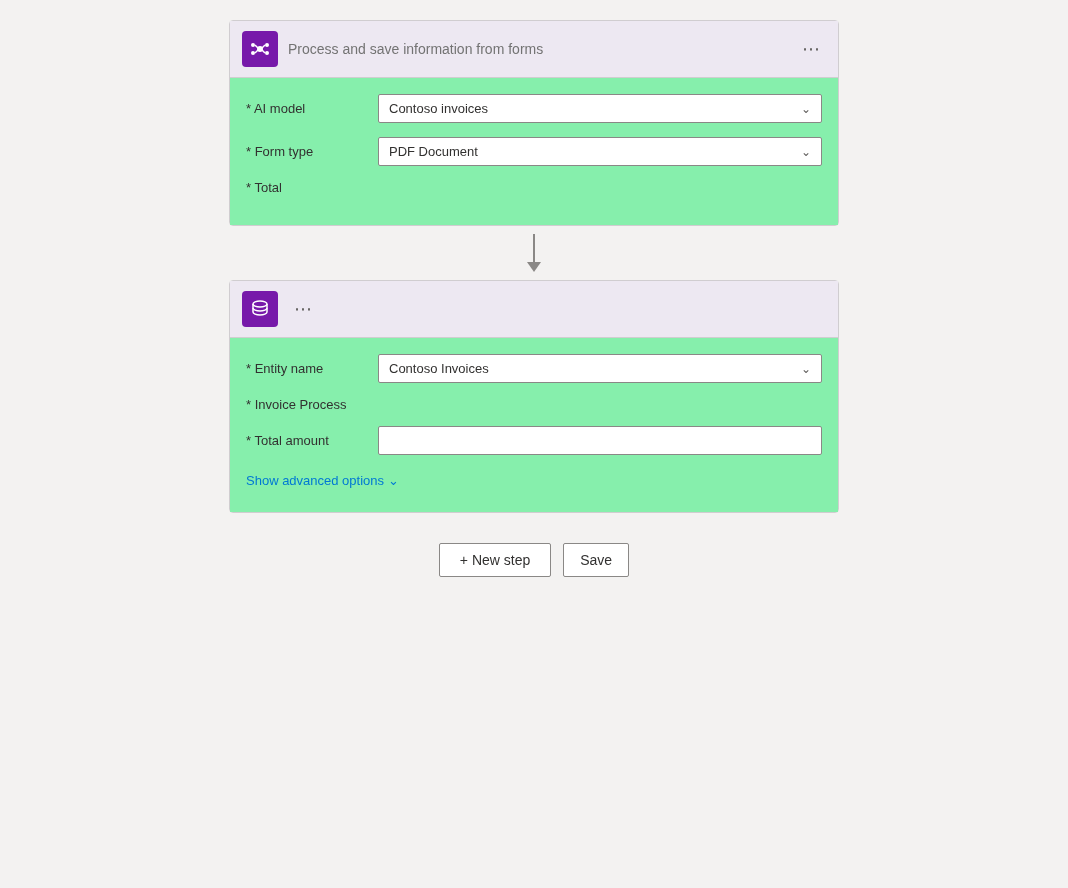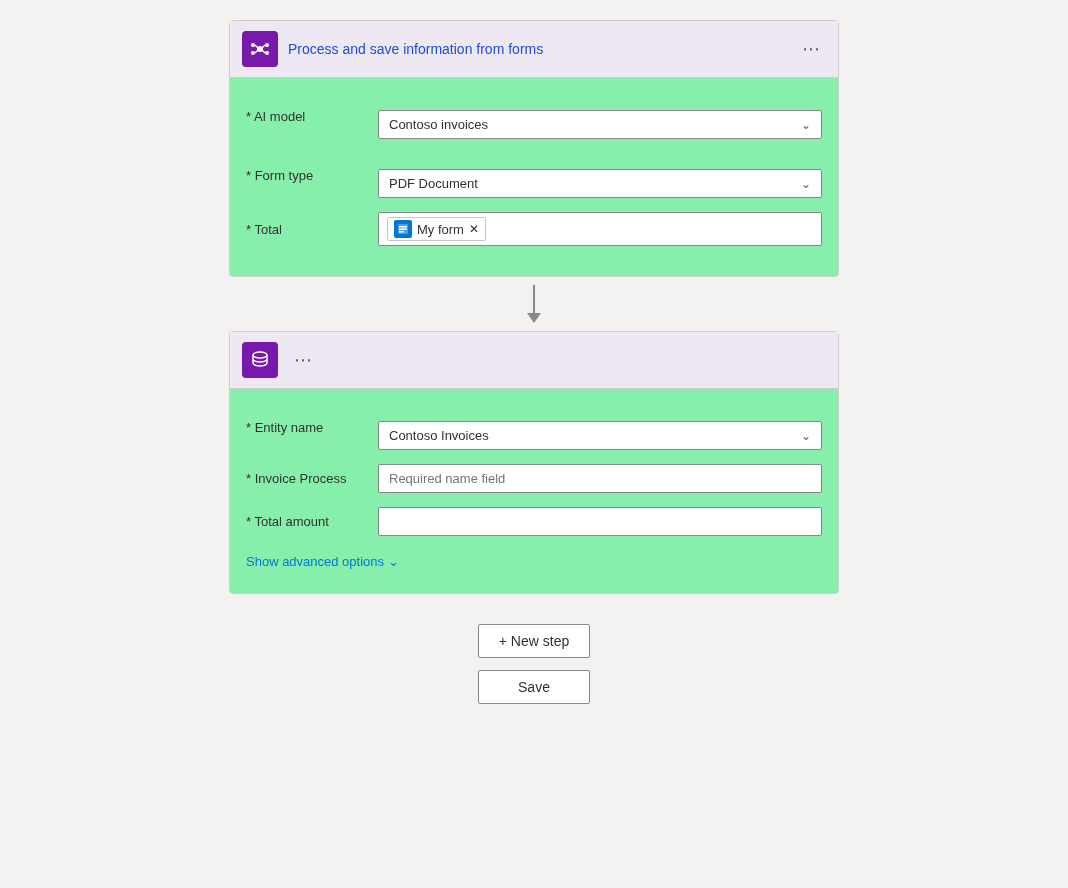--- a/index.html
+++ b/index.html
@@ -46,21 +46,21 @@
     }
 
     .step-header-icon.purple {
       background: #7719aa;
     }
 
     .step-header-title {
       flex: 1;
       font-size: 14px;
       font-weight: 500;
-      color: #1d4ed8;
+      color: #737373;
     }
 
     .step-menu-btn {
       background: none;
       border: none;
       cursor: pointer;
       color: #605e5c;
       font-size: 18px;
       padding: 2px 6px;
       border-radius: 2px;
@@ -95,21 +95,20 @@
       background: #fff;
       border: 1px solid #8a8886;
       border-radius: 2px;
       padding: 6px 10px;
       display: flex;
       align-items: center;
       justify-content: space-between;
       cursor: pointer;
       font-size: 13px;
       color: #323130;
-      margin-top: 16px;
     }
 
     .dropdown-chevron {
       color: #605e5c;
       font-size: 12px;
     }
 
     .text-input {
       width: 100%;
       border: 1px solid #8a8886;
@@ -202,21 +201,20 @@
       border-left: 7px solid transparent;
       border-right: 7px solid transparent;
       border-top: 10px solid #8a8886;
     }
 
     
     .bottom-actions {
       display: flex;
       gap: 12px;
       margin-top: 30px;
-      flex-direction: column;
     }
 
     .btn-new-step {
       background: #fff;
       border: 1px solid #8a8886;
       border-radius: 2px;
       padding: 8px 20px;
       font-size: 14px;
       color: #323130;
       cursor: pointer;
@@ -278,36 +276,20 @@
         <div class="field-control">
           <button class="dropdown-btn">
             <span>PDF Document</span>
             <span class="dropdown-chevron">⌄</span>
           </button>
         </div>
       </div>
 
       <div class="field-row">
         <div class="field-label">* Total</div>
-        <div class="field-control">
-          <div class="tag-input-container">
-            <span class="tag">
-              <span class="tag-icon">
-                <svg width="12" height="12" viewBox="0 0 12 12" fill="none">
-                  <rect x="1" y="1" width="10" height="10" rx="1" fill="white" opacity="0.3"></rect>
-                  <rect x="2" y="3" width="8" height="1.5" rx="0.5" fill="white"></rect>
-                  <rect x="2" y="5.5" width="8" height="1.5" rx="0.5" fill="white"></rect>
-                  <rect x="2" y="8" width="5" height="1.5" rx="0.5" fill="white"></rect>
-                </svg>
-              </span>
-              <span>My form</span>
-              <button class="tag-close">✕</button>
-            </span>
-          </div>
-        </div>
       </div>
     </div>
   </div>
 
   <div class="connector">
     <div class="connector-line"></div>
     <div class="connector-arrow"></div>
   </div>
 
   <div class="step-card">
@@ -329,23 +311,20 @@
         <div class="field-control">
           <button class="dropdown-btn">
             <span>Contoso Invoices</span>
             <span class="dropdown-chevron">⌄</span>
           </button>
         </div>
       </div>
 
       <div class="field-row">
         <div class="field-label">* Invoice Process</div>
-        <div class="field-control">
-          <input type="text" class="text-input" placeholder="Required name field" style="">
-        </div>
       </div>
 
       <div class="field-row">
         <div class="field-label">* Total amount</div>
         <div class="field-control">
           <input type="text" class="text-input" value="" style="">
         </div>
       </div>
 
       <div class="advanced-options-row">

